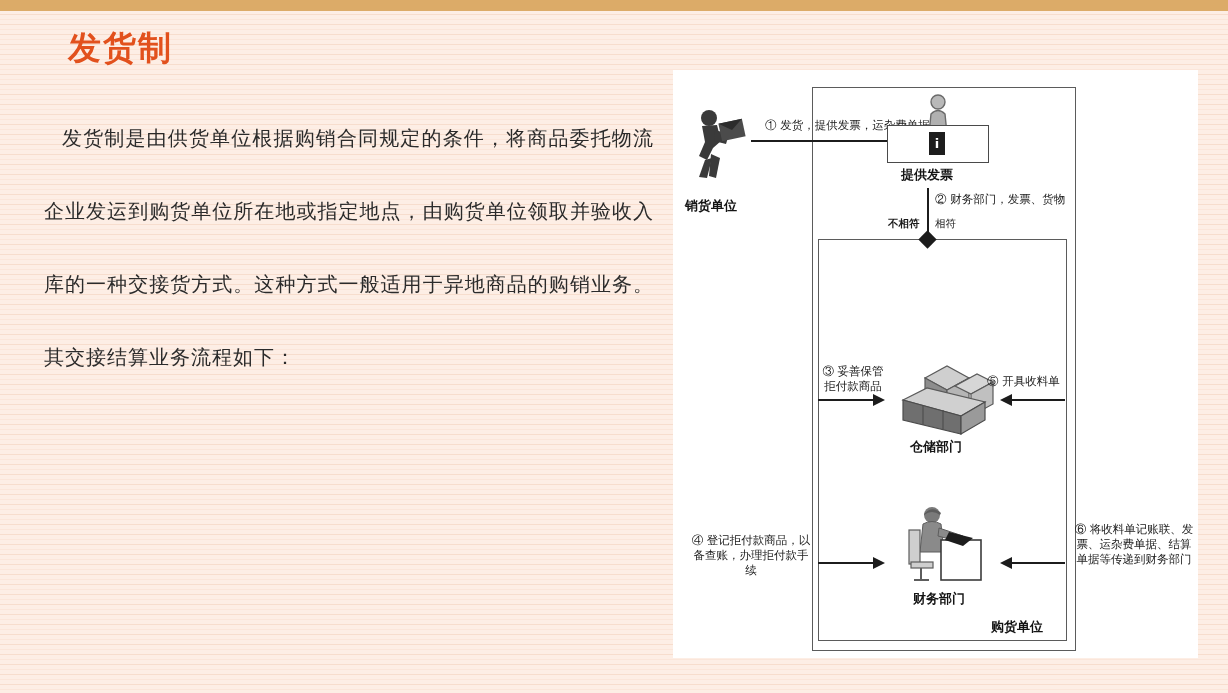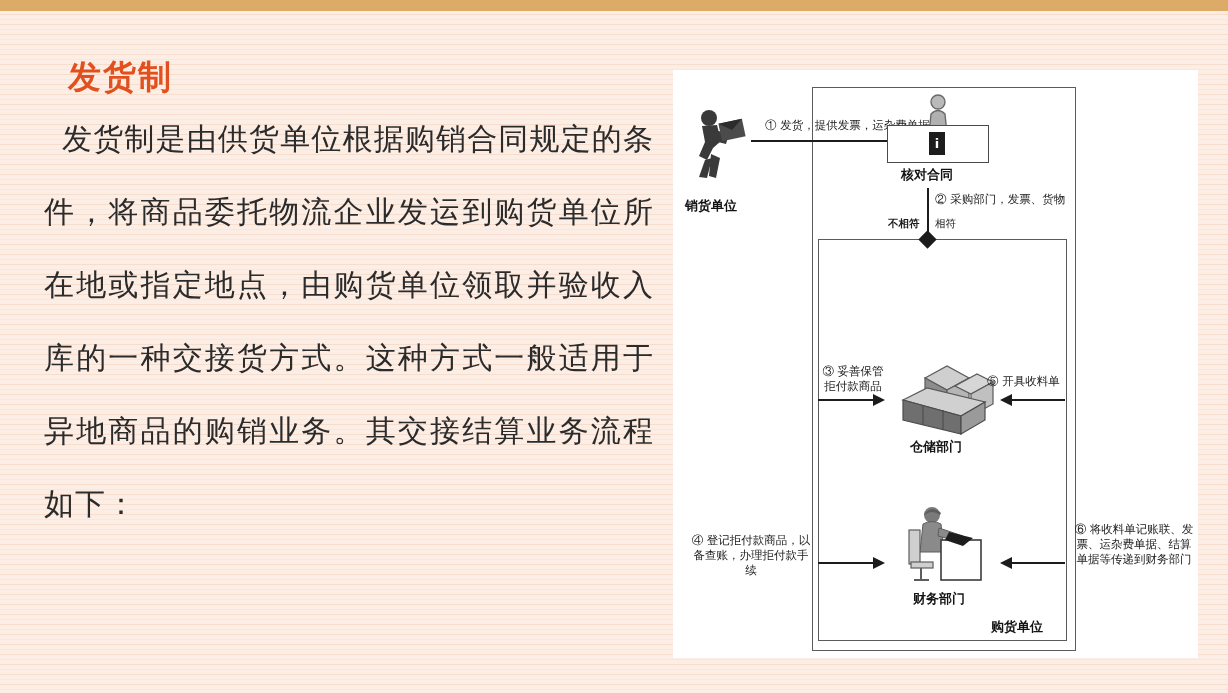--- a/index.html
+++ b/index.html
@@ -21,26 +21,26 @@
   
   #topband{
     position:absolute;left:0;top:0;width:1228px;height:11px;
     background:#dcab68;
   }
   
   #title{
     position:absolute;left:68px;top:26px;
     font-family:"DejaVu Sans","Liberation Sans",sans-serif;
     font-weight:bold;font-size:33px;color:#e2511d;
-    letter-spacing:2px;white-space:nowrap;margin-top:29px;
+    letter-spacing:2px;white-space:nowrap;
   }
   #bodytext{
     position:absolute;left:44px;top:102px;width:610px;
     font-family:"DejaVu Serif","Liberation Serif",serif;
-    font-size:30px;color:#2b2b2b;line-height:73px;
+    font-size:20px;color:#2b2b2b;line-height:73px;
     text-align:justify;letter-spacing:1px;
     text-indent:18px;
   }
   
   #diagram{
     position:absolute;left:673px;top:70px;width:525px;height:588px;
     background:#ffffff;
   }
   .boxline{position:absolute;border:1.5px solid #5b5b5b;background:transparent;}
 
@@ -121,24 +121,24 @@
     <div class="lab" style="left:92px;top:48px;">① 发货，提供发票，运杂费单据</div>
 
     <div style="position:absolute;left:225px;top:22px;">
       <svg width="80" height="70" viewBox="0 0 80 70">
         <circle cx="40" cy="10" r="7" fill="#b9b9b9" stroke="#6a6a6a" stroke-width="1.4"></circle>
         <path d="M33 22 q7 -7 14 0 l2 20 h-18 z" fill="#b0b0b0" stroke="#6a6a6a" stroke-width="1.4"></path>
       </svg>
     </div>
     <div class="deskbox" style="left:214px;top:55px;width:100px;height:36px;"></div>
     <div class="infoGlyph" style="left:256px;top:62px;width:16px;height:23px;line-height:23px;">i</div>
-    <div class="caption" style="left:228px;top:96px;">核对合同</div>
+    <div class="caption" style="left:228px;top:96px;">提供发票</div>
 
     <div class="arrowline" style="left:254px;top:118px;width:2px;height:55px;"></div>
-    <div class="lab" style="left:262px;top:122px;">② 采购部门，发票、货物</div>
+    <div class="lab" style="left:262px;top:122px;">② 财务部门，发票、货物</div>
     <div class="smalllab" style="left:215px;top:147px;font-weight:bold;">不相符</div>
     <div class="smalllab" style="left:262px;top:147px;">相符</div>
     <div class="diamond" style="left:248px;top:163px;"></div>
 
     <div class="arrowline" style="left:145px;top:329px;width:57px;"></div>
     <div class="arrowheadR" style="left:200px;top:324px;"></div>
     <div class="lab" style="left:148px;top:294px;text-align:center;width:64px;">③ 妥善保管
 拒付款商品</div>
 
     <div style="position:absolute;left:222px;top:290px;">

